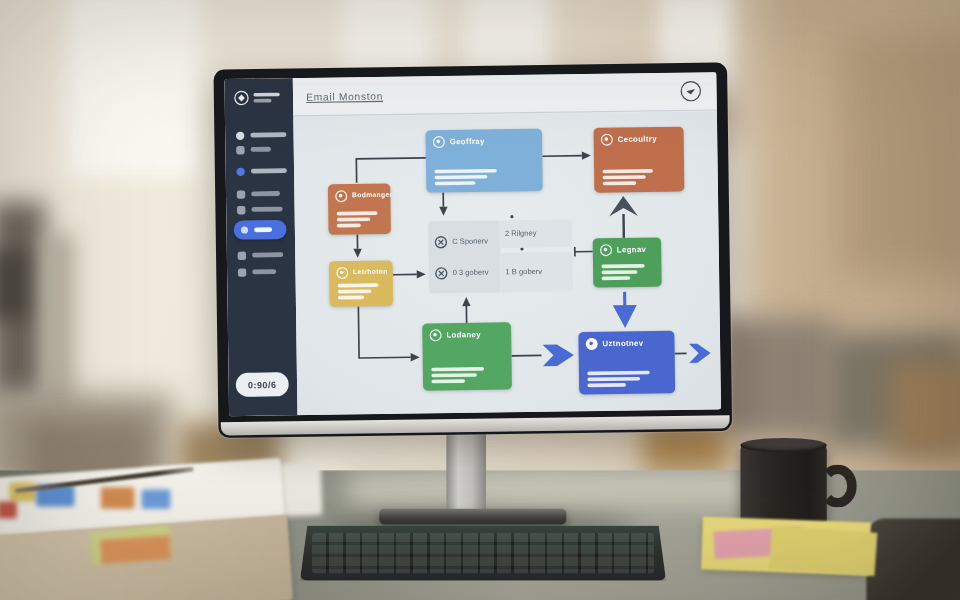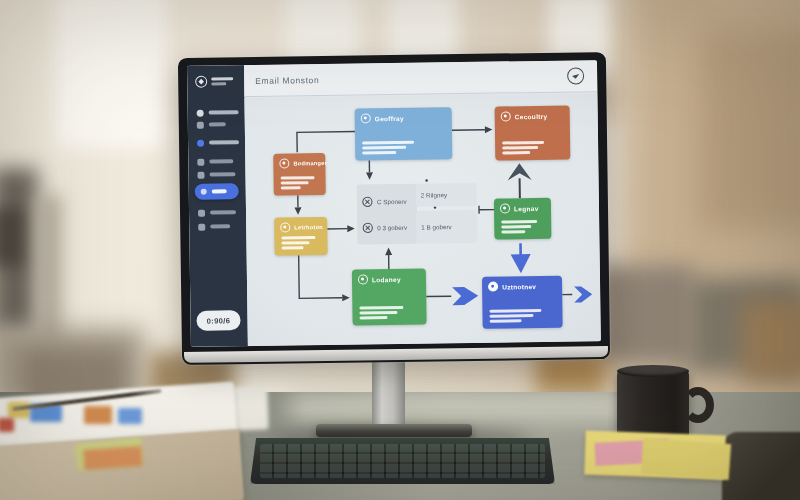--- a/index.html
+++ b/index.html
@@ -49,21 +49,21 @@
   .active-pill { position:absolute; left:6px; top:118px; width:44px; height:16px; border-radius:8px; background:#4a6fdf;
                  display:flex; align-items:center; gap:5px; padding-left:6px; box-shadow:0 1px 3px rgba(0,0,0,.3); }
   .active-pill .dot { width:6px; height:6px; border-radius:50%; background:#cfdaf8; }
   .active-pill .bar { width:15px; height:4px; border-radius:2px; background:#f2f5fb; }
   .version-pill { position:absolute; left:6px; top:245px; width:44px; height:20px; border-radius:11px; background:#eceff1;
                   display:flex; align-items:center; justify-content:center; font-size:7.5px; letter-spacing:.4px; color:#39434f; font-weight:bold; }
 
   
   .main { position:absolute; left:57px; top:0; width:353px; height:281px; }
   .appbar { position:absolute; left:0; top:0; width:353px; height:32px; background:#eef1f3; border-bottom:1px solid #ccd3d8; }
-  .app-title { position:absolute; left:11px; top:11px; font-size:8.5px; letter-spacing:.6px; color:#5f6a76; }
+  .app-title { position:absolute; left:11px; top:11px; font-size:8.5px; letter-spacing:.6px; color:#5f6a76;text-decoration:underline; }
   .hdr-btn { position:absolute; right:13px; top:7px; width:17px; height:17px; border:1.3px solid #3f4952; border-radius:50%;
              display:flex; align-items:center; justify-content:center; }
 
   
   .canvas { position:absolute; left:0; top:33px; width:353px; height:248px;
             background:radial-gradient(ellipse at 45% 40%, #e7ecee 0%, #e0e6e9 70%, #dae0e4 100%); }
   .wires { position:absolute; left:0; top:0; width:353px; height:248px; }
   .node { position:absolute; border-radius:4px; box-shadow:0 1px 3px rgba(60,70,80,.25); padding:5px 6px; }
   .node-head { display:flex; align-items:center; gap:4px; }
   .node-ic { width:10px; height:10px; border:1.4px solid rgba(255,255,255,.9); border-radius:50%; position:relative; flex:0 0 auto; }

